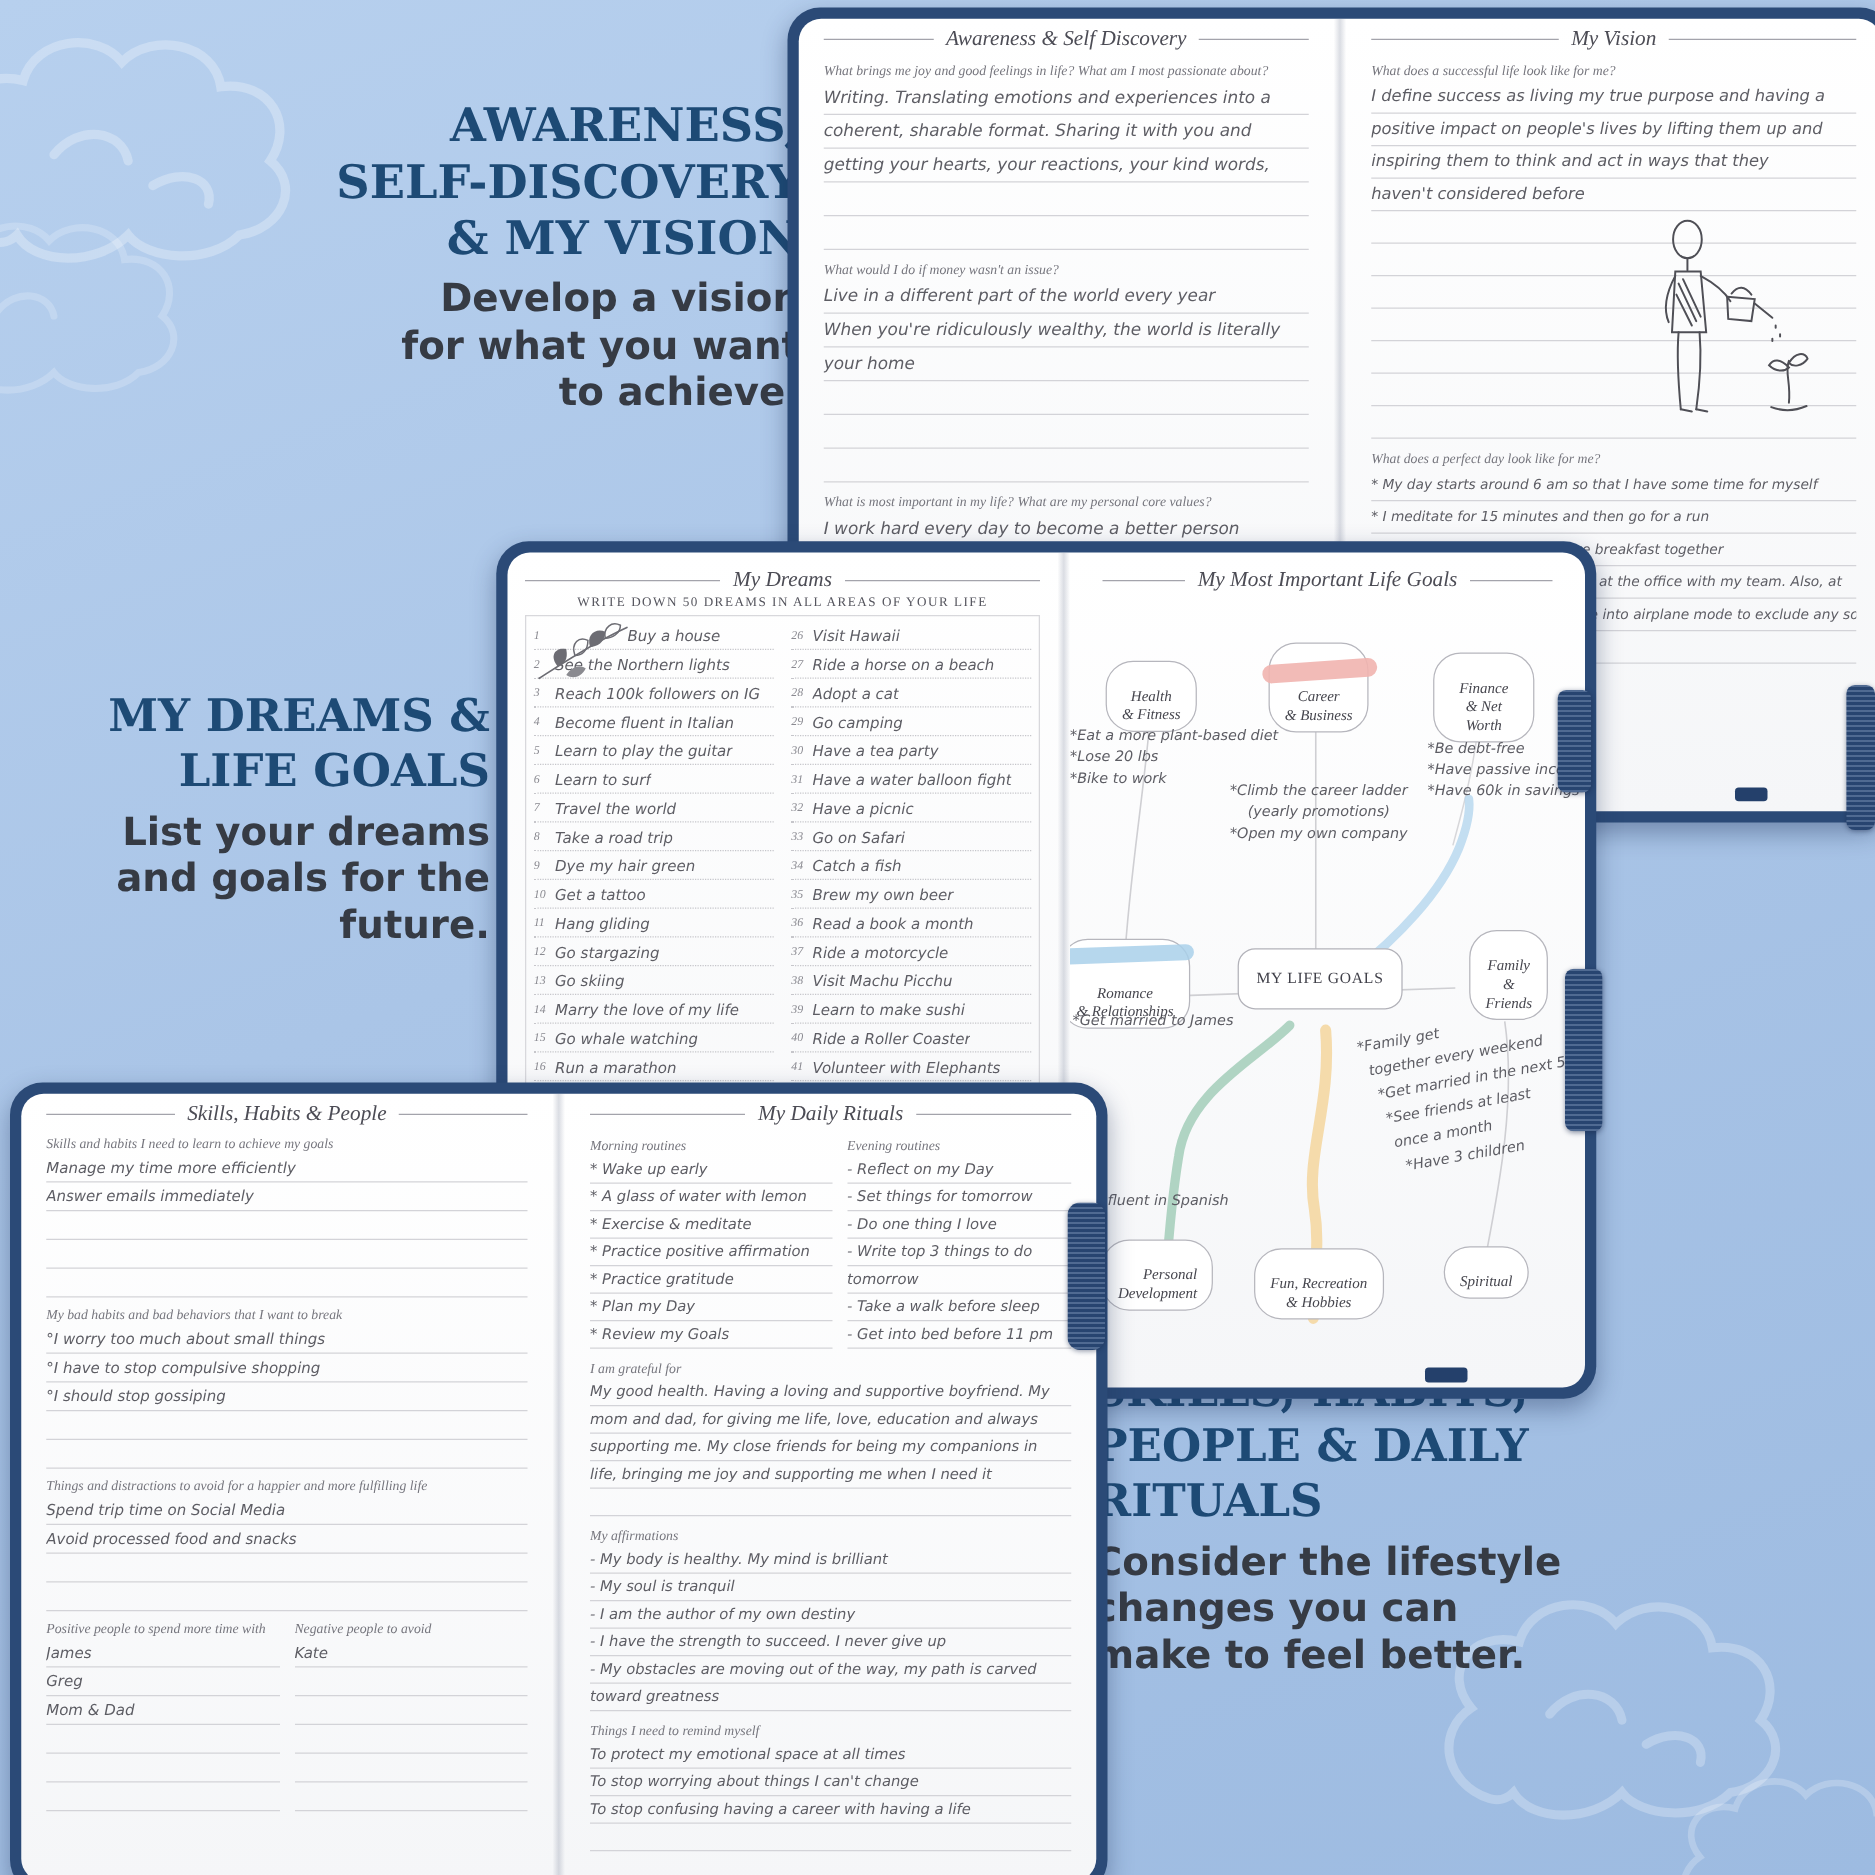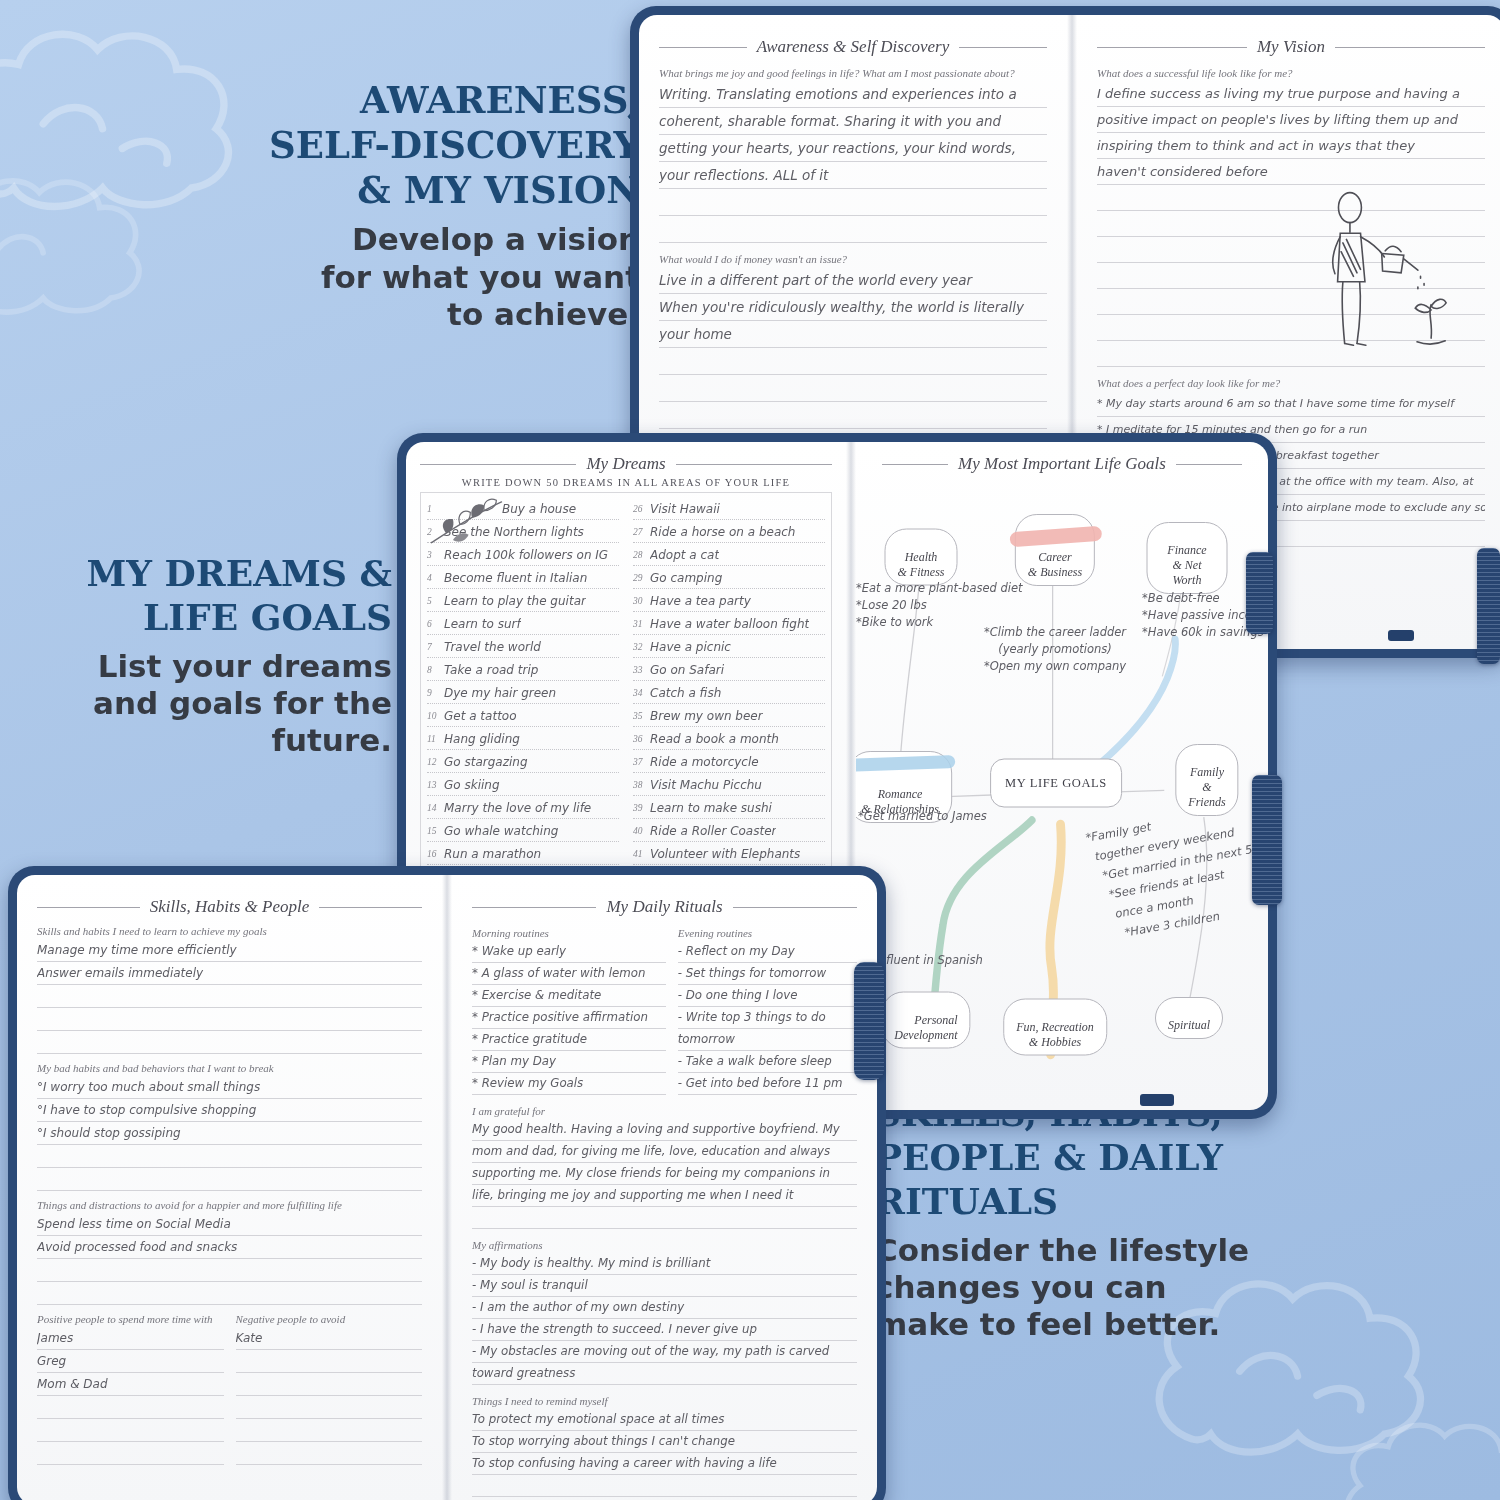--- a/index.html
+++ b/index.html
@@ -7,21 +7,21 @@
     background:linear-gradient(160deg,#b7d0ee 0%,#aac5e7 45%,#9dbbe1 100%);
     font-family:"Liberation Sans",sans-serif;}
   .cloud{position:absolute;pointer-events:none;}
   .cloud path{fill:none;stroke:rgba(255,255,255,.5);stroke-width:3;stroke-linecap:round;}
 
   
   .spread{position:absolute;background:#2b4a77;border-radius:26px;padding:9px;
     box-shadow:0 8px 20px rgba(25,45,85,.38);}
   .pages{position:relative;width:100%;height:100%;background:linear-gradient(180deg,#ffffff,#f5f6f8);
     border-radius:18px;display:flex;overflow:hidden;}
-  .page{flex:1;position:relative;padding:20px 20px;box-sizing:border-box;overflow:hidden;}
+  .page{flex:1;position:relative;padding:4px 20px;box-sizing:border-box;overflow:hidden;}
   .gutter{flex:none;width:10px;background:linear-gradient(90deg,rgba(110,120,145,0),rgba(110,120,145,.25),rgba(110,120,145,0));}
 
   .page-header{display:flex;align-items:center;gap:10px;margin:2px 0 8px;}
   .page-header .rule{flex:1;border-top:1px solid #a3a3ab;height:0;}
   .ptitle{font-family:"Liberation Serif",serif;font-style:italic;font-size:17px;color:#4c4c55;white-space:nowrap;}
 
   .prompt{font-family:"Liberation Serif",serif;font-style:italic;font-size:11px;color:#75757d;
     margin-top:10px;margin-bottom:2px;white-space:nowrap;overflow:hidden;}
   .line{border-bottom:1px solid #d3d3d8;height:26px;}
   .hw{font-family:"DejaVu Sans",sans-serif;font-style:italic;color:#5d5d64;font-size:13.5px;
@@ -113,21 +113,20 @@
         <div class="page-header">
           <span class="rule"></span>
           <span class="ptitle">Awareness &amp; Self Discovery</span>
           <span class="rule"></span>
         </div>
         <div class="prompt">What brings me joy and good feelings in life? What am I most passionate about?</div>
         <div>
             <div class="line hw">Writing. Translating emotions and experiences into a</div>
             <div class="line hw">coherent, sharable format. Sharing it with you and</div>
             <div class="line hw">getting your hearts, your reactions, your kind words,</div>
-            <div class="line hw">your reflections. ALL of it</div>
           </div>
         <div class="line"></div>
         <div class="line"></div>
         <div class="prompt">What would I do if money wasn't an issue?</div>
         <div>
             <div class="line hw">Live in a different part of the world every year</div>
             <div class="line hw">When you're ridiculously wealthy, the world is literally</div>
             <div class="line hw">your home</div>
           </div>
         <div class="line"></div>
@@ -495,21 +494,21 @@
         <div class="prompt">My bad habits and bad behaviors that I want to break</div>
         <div>
             <div class="line hw">°I worry too much about small things</div>
             <div class="line hw">°I have to stop compulsive shopping</div>
             <div class="line hw">°I should stop gossiping</div>
           </div>
         <div class="line"></div>
         <div class="line"></div>
         <div class="prompt">Things and distractions to avoid for a happier and more fulfilling life</div>
         <div>
-            <div class="line hw">Spend less time on Social Media</div>
+            <div class="line hw">Spend trip time on Social Media</div>
             <div class="line hw">Avoid processed food and snacks</div>
           </div>
         <div class="line"></div>
         <div class="line"></div>
         <div class="cols2">
           <div>
             <div class="prompt">Positive people to spend more time with</div>
             <div>
                 <div class="line hw">James</div>
                 <div class="line hw">Greg</div>

